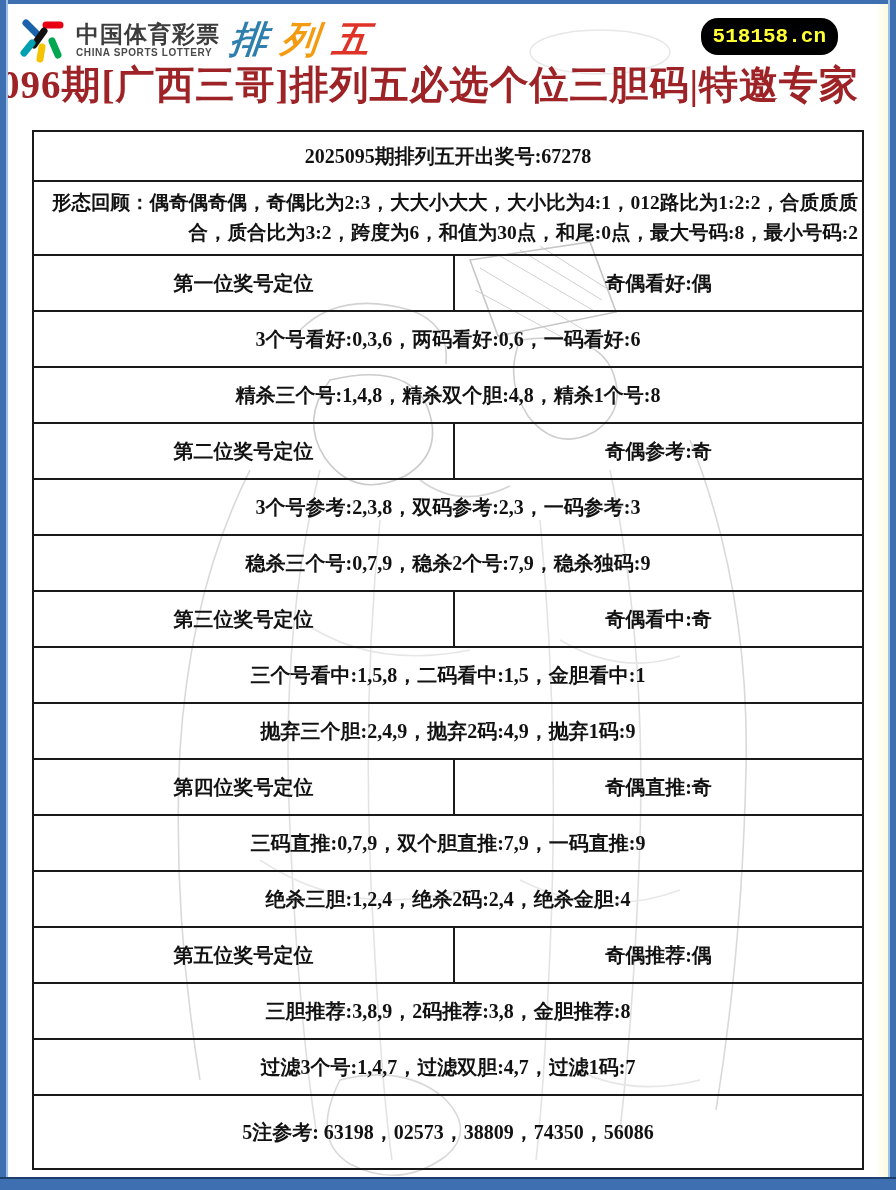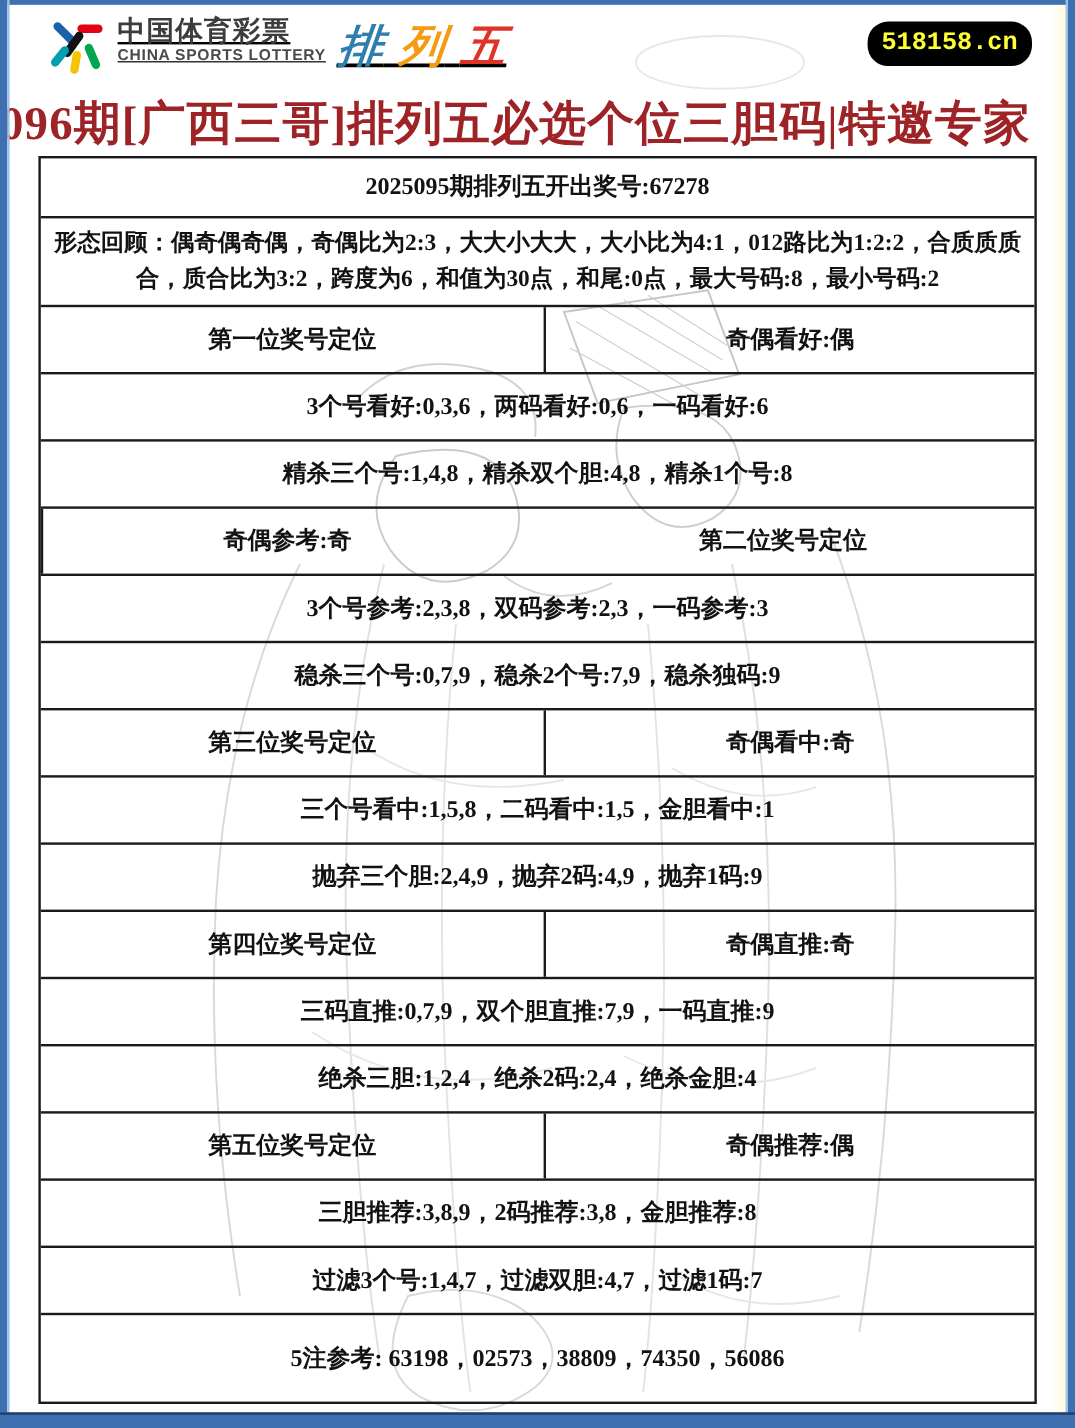--- a/index.html
+++ b/index.html
@@ -16,38 +16,38 @@
   .frame-left::after,.frame-right::before{content:"";position:absolute;top:0;height:100%;width:2px;background:#9fc0e8;}
   .frame-left::after{right:-2px;}
   .frame-right::before{left:-2px;}
   .frame-bottom{position:absolute;left:0;bottom:0;width:896px;height:11px;background:#3e6fb0;border-top:2px solid #1d3f6e;z-index:5;}
   .soft-right{position:absolute;right:6px;top:0;width:14px;height:1190px;background:linear-gradient(to left,#fdf9d8,rgba(255,255,255,0));z-index:1;}
 
   
   .sketch{position:absolute;left:0;top:0;z-index:0;}
 
   
-  .header{position:absolute;left:38px;top:14px;width:836px;height:52px;z-index:3;display:flex;align-items:flex-start;text-decoration:underline;}
+  .header{position:absolute;left:16px;top:14px;width:836px;height:52px;z-index:3;display:flex;align-items:center;}
   .logo-icon{width:52px;height:50px;position:relative;flex:0 0 auto;}
   .brand-text{margin-left:8px;line-height:1;}
   .brand-cn{font-family:"Liberation Sans","DejaVu Sans",sans-serif;font-weight:bold;color:#3c3c3c;font-size:23px;letter-spacing:1px;}
-  .brand-en{font-family:"Liberation Sans","DejaVu Sans",sans-serif;font-weight:bold;color:#4a4a4a;font-size:13px;letter-spacing:0.6px;margin-top:2px;}
+  .brand-en{font-family:"Liberation Sans","DejaVu Sans",sans-serif;font-weight:bold;color:#4a4a4a;font-size:10px;letter-spacing:0.6px;margin-top:2px;}
   .product-name{margin-left:10px;font-family:"Liberation Sans","DejaVu Sans",sans-serif;font-weight:bold;font-style:italic;font-size:37px;letter-spacing:2px;transform:skewX(-6deg);}
   .badge{position:absolute;right:14px;top:4px;background:#000;color:#ffff33;
     font-family:"Liberation Mono","DejaVu Sans Mono",monospace;font-weight:bold;font-size:21px;
     padding:7px 12px;border-radius:17px;}
   
-  .page-title{position:absolute;left:0;top:76px;width:817px;text-align:center;z-index:3;
+  .page-title{position:absolute;left:0;top:58px;width:817px;text-align:center;z-index:3;
     color:#9e2327;font-size:39px;font-weight:bold;letter-spacing:1px;white-space:nowrap;}
 
   
   .board{position:absolute;left:32px;top:130px;width:832px;border:2px solid #1a1a1a;z-index:2;background:transparent;box-sizing:border-box;}
   .row{display:flex;border-top:2px solid #1a1a1a;box-sizing:border-box;}
   .row:first-child{border-top:none;}
-  .cell{flex:1;display:flex;align-items:center;justify-content:center;text-align:center;
+  .cell{flex:1;display:flex;align-items:center;justify-content:center;text-align:right;
     font-weight:bold;color:#121212;font-size:20px;line-height:1.5;padding:0 10px;box-sizing:border-box;}
   .h-std{height:56px;}
   .h-first{height:48px;}
   .h-review{height:74px;}
   .h-notes{height:74px;}
   .h-disc{height:56px;}
   .cell-left{flex:0 0 50.6%;}
   .cell-right{flex:1;border-left:2px solid #1a1a1a;}
 </style>
 </head>
@@ -124,22 +124,22 @@
     <div class="cell cell-right">奇偶看好:偶</div>
   </div>
   <div class="row h-std">
     <div class="cell">3个号看好:0,3,6，两码看好:0,6，一码看好:6</div>
   </div>
   <div class="row h-std">
     <div class="cell">精杀三个号:1,4,8，精杀双个胆:4,8，精杀1个号:8</div>
   </div>
 
   <div class="row h-std">
+    <div class="cell cell-left">第二位奖号定位</div>
     <div class="cell cell-right">奇偶参考:奇</div>
-    <div class="cell cell-left">第二位奖号定位</div>
   </div>
   <div class="row h-std">
     <div class="cell">3个号参考:2,3,8，双码参考:2,3，一码参考:3</div>
   </div>
   <div class="row h-std">
     <div class="cell">稳杀三个号:0,7,9，稳杀2个号:7,9，稳杀独码:9</div>
   </div>
 
   <div class="row h-std">
     <div class="cell cell-left">第三位奖号定位</div>

